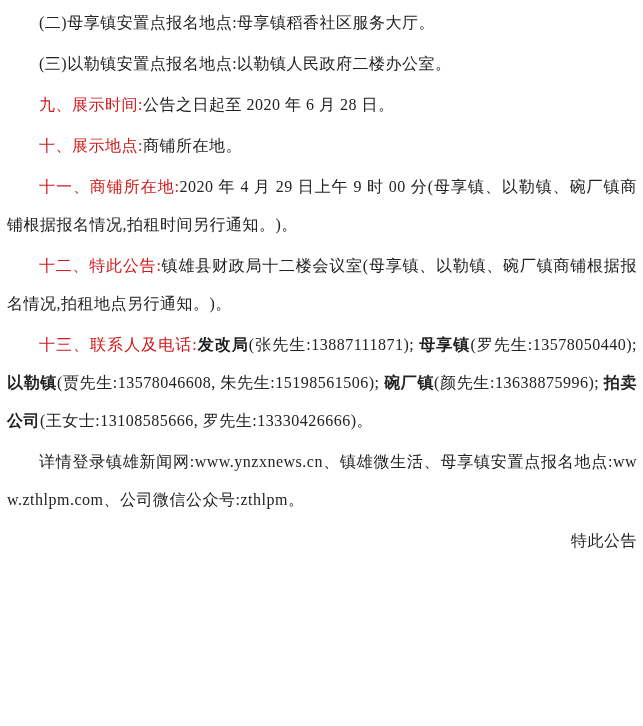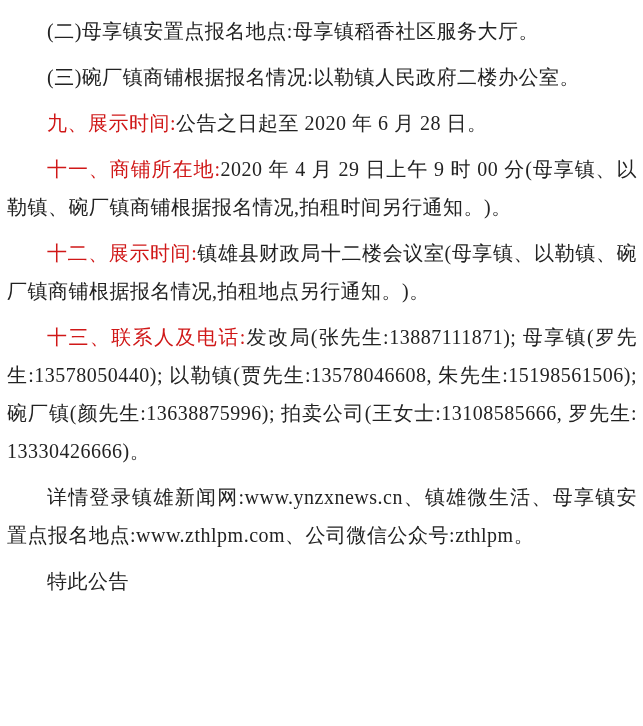--- a/index.html
+++ b/index.html
@@ -13,47 +13,48 @@
     overflow: hidden;
   }
   .doc {
     box-sizing: border-box;
     width: 643px;
     padding: 4px 6px 0 7px;
     font-family: "Liberation Serif", "DejaVu Serif", serif;
     color: var(--text-color, #222222);
   }
   .par {
-    font-size: 20px;
+    font-size: 16px;
     line-height: 38px;
-    margin: 8px 0 3px 0;
+    margin: 0 0 3px 0;
     text-indent: 2em;
     text-align: justify;
     letter-spacing: 0.5px;
     word-break: break-all;
   }
   .par.no-justify {
-    text-align: left;
+    text-align: right;
   }
   .seg-heading {
     color: var(--heading-red, #d01818);
     font-weight: 400;
   }
   .seg-bold {
-    font-weight: 400;
+    font-weight: 700;
   }
   .seg-normal {
     font-weight: 400;
   }
 </style>
 </head>
 <body style="background: rgb(255, 255, 255);">
 
 <div class="doc" id="doc-root">
     <p class="par"><span class="seg-normal">(二)母享镇安置点报名地点:母享镇稻香社区服务大厅。</span></p>
-    <p class="par"><span class="seg-normal">(三)碗厂镇商铺根据报名情况:以勒镇人民政府二楼办公室。</span></p>
+    <p class="par"><span class="seg-normal">(三)以勒镇安置点报名地点:以勒镇人民政府二楼办公室。</span></p>
     <p class="par"><span class="seg-heading">九、展示时间:</span><span class="seg-normal">公告之日起至 2020 年 6 月 28 日。</span></p>
+    <p class="par"><span class="seg-heading">十、展示地点:</span><span class="seg-normal">商铺所在地。</span></p>
     <p class="par"><span class="seg-heading">十一、商铺所在地:</span><span class="seg-normal">2020 年 4 月 29 日上午 9 时 00 分(母享镇、以勒镇、碗厂镇商铺根据报名情况,拍租时间另行通知。)。</span></p>
-    <p class="par"><span class="seg-heading">十二、展示时间:</span><span class="seg-normal">镇雄县财政局十二楼会议室(母享镇、以勒镇、碗厂镇商铺根据报名情况,拍租地点另行通知。)。</span></p>
+    <p class="par"><span class="seg-heading">十二、特此公告:</span><span class="seg-normal">镇雄县财政局十二楼会议室(母享镇、以勒镇、碗厂镇商铺根据报名情况,拍租地点另行通知。)。</span></p>
     <p class="par"><span class="seg-heading">十三、联系人及电话:</span><span class="seg-bold">发改局</span><span class="seg-normal">(张先生:13887111871); </span><span class="seg-bold">母享镇</span><span class="seg-normal">(罗先生:13578050440); </span><span class="seg-bold">以勒镇</span><span class="seg-normal">(贾先生:13578046608, 朱先生:15198561506); </span><span class="seg-bold">碗厂镇</span><span class="seg-normal">(颜先生:13638875996); </span><span class="seg-bold">拍卖公司</span><span class="seg-normal">(王女士:13108585666, 罗先生:13330426666)。</span></p>
     <p class="par"><span class="seg-normal">详情登录镇雄新闻网:www.ynzxnews.cn、镇雄微生活、母享镇安置点报名地点:www.zthlpm.com、公司微信公众号:zthlpm。</span></p>
     <p class="par no-justify"><span class="seg-normal">特此公告</span></p>
   </div>
 
 </body></html>

